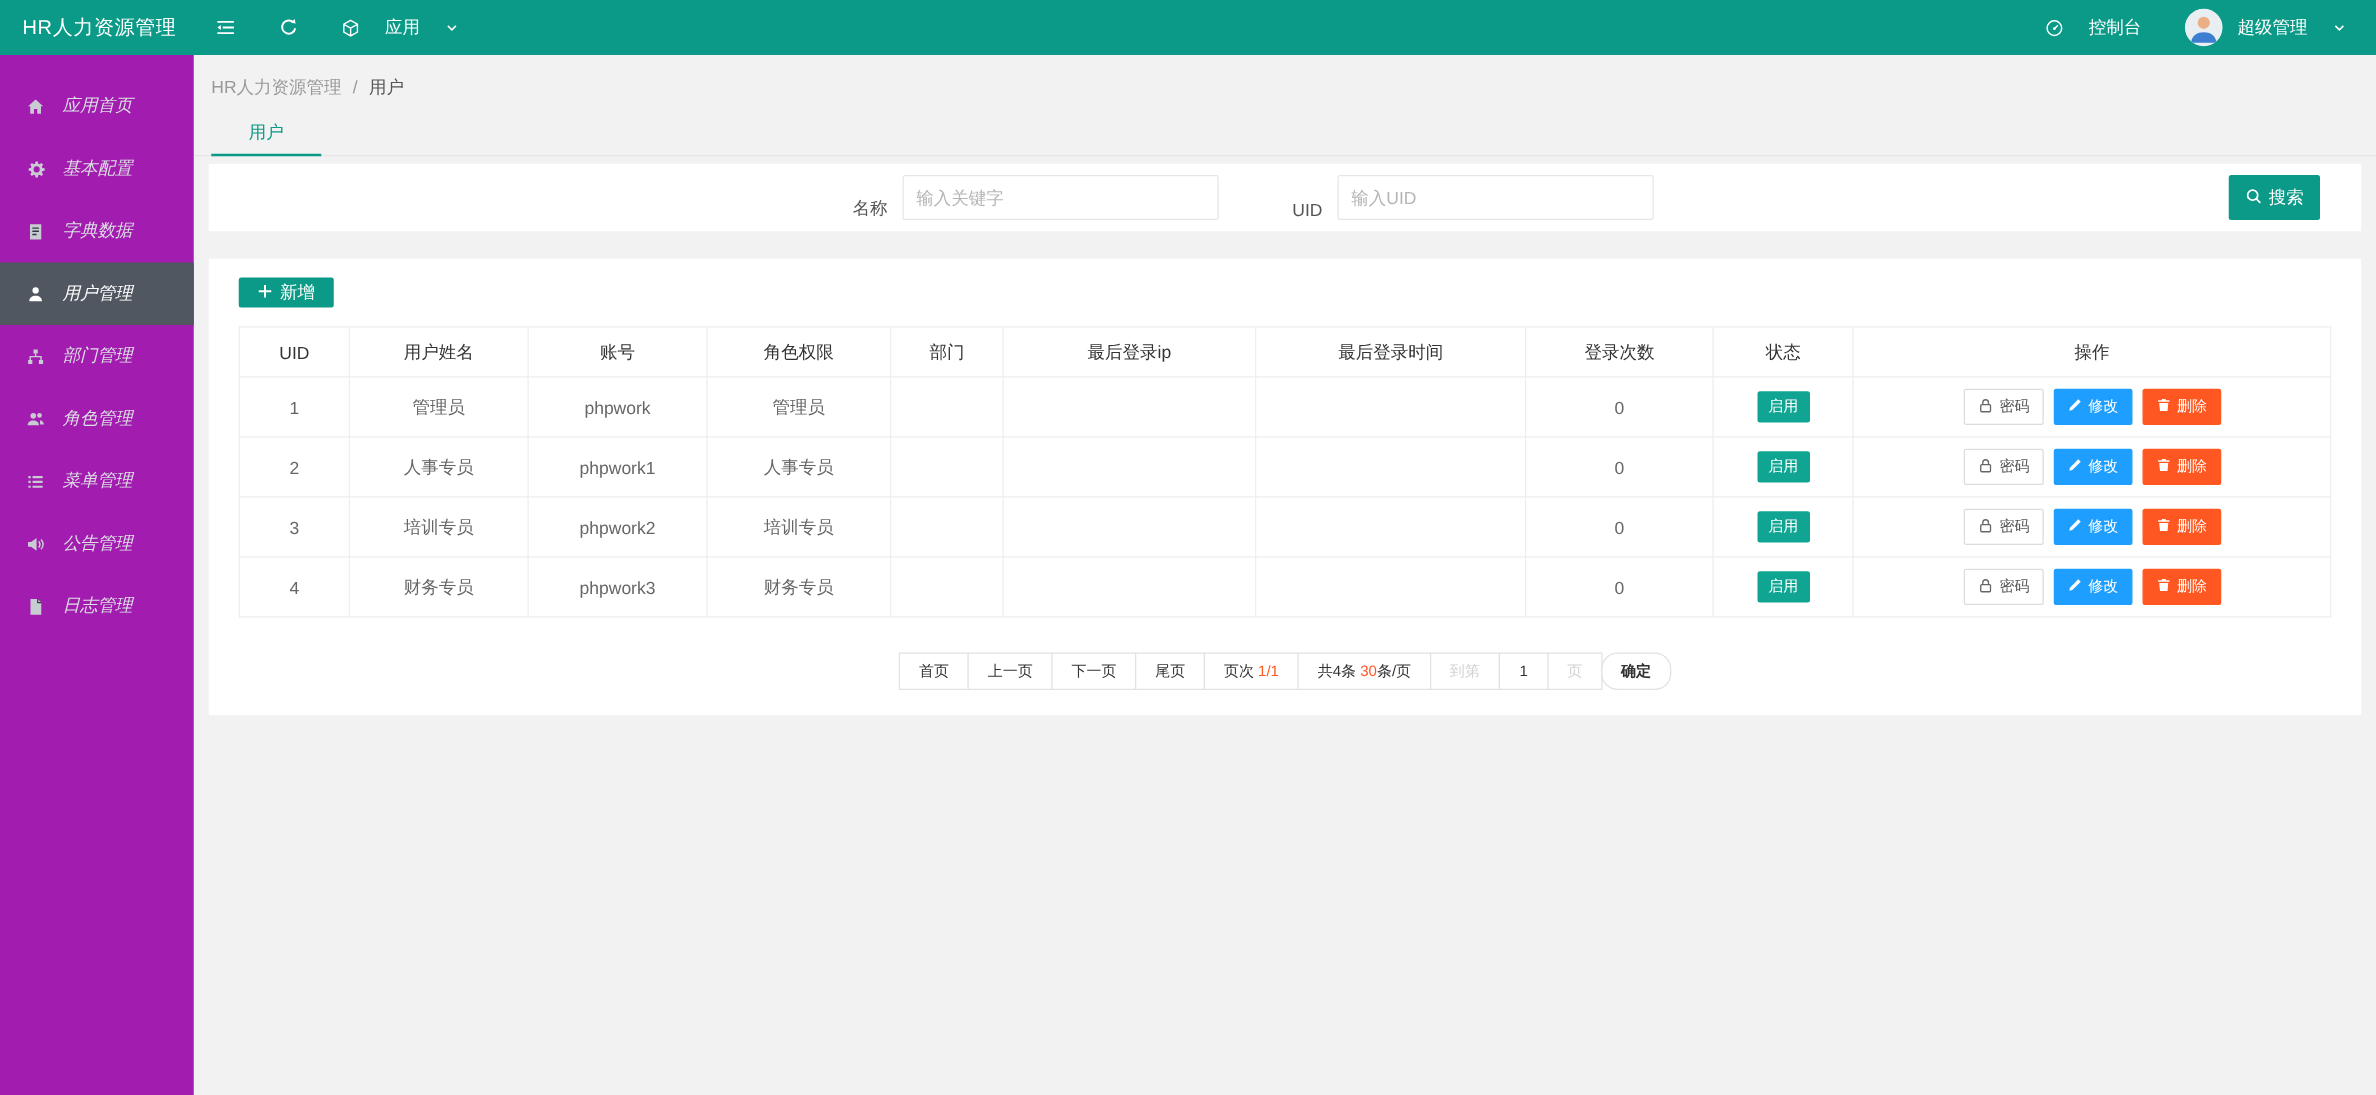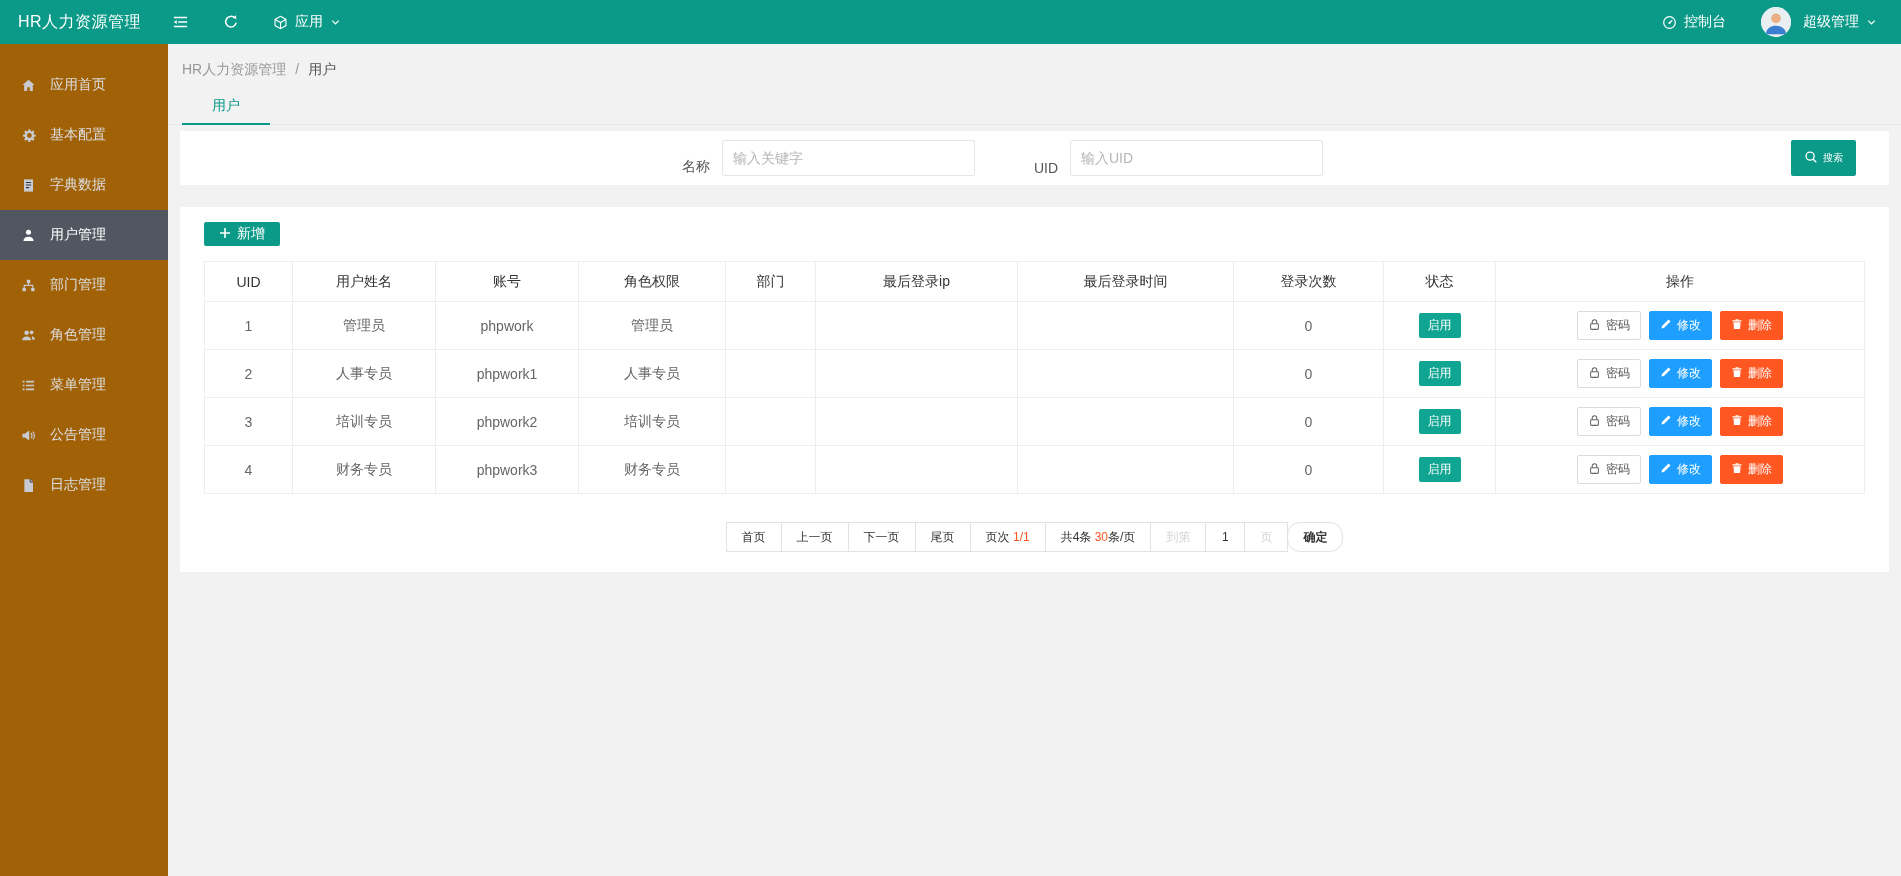--- a/index.html
+++ b/index.html
@@ -2,29 +2,29 @@
 <html><head>
 <meta charset="utf-8">
 <style>
   * { margin:0; padding:0; box-sizing:border-box; }
   html,body { width:1901px; height:876px; overflow:hidden; }
   body { font-family:"Liberation Sans","DejaVu Sans",sans-serif; background:#f2f2f2; font-size:14px; color:#333; }
 
   
   .topbar { height:44px; background:#0a9a87; display:flex; align-items:center; color:#fff; }
   .topbar-title { width:155px; padding-left:18px; font-size:16px; letter-spacing:.5px; flex:none; }
-  .top-item { display:flex; align-items:center; gap:7px; padding:0 17px; height:44px; cursor:pointer; font-size:14px; }
+  .top-item { display:flex; align-items:center; gap:20px; padding:0 17px; height:44px; cursor:pointer; font-size:14px; }
   .top-item svg { display:block; }
   .topbar-right { margin-left:auto; display:flex; align-items:center; padding-right:24px; }
   .avatar { width:30px; height:30px; border-radius:50%; overflow:hidden; margin:0 12px 0 18px; flex:none; background:#e9eef2; }
   .avatar svg { display:block; }
 
   
   .layout { display:flex; height:832px; }
-  .sidebar { width:168px; flex:none; background:#a16207; padding-top:16px; }
+  .sidebar { width:155px; flex:none; background:#a21caf; padding-top:16px;font-style:italic; }
   .side-item { height:50px; display:flex; align-items:center; padding-left:20px; color:#dcdfe4; cursor:pointer; }
   .side-item .side-icon { width:16px; height:16px; margin-right:14px; display:flex; align-items:center; justify-content:center; color:#c8ccd2; }
   .side-item.active { background:#515761; color:#fff; }
   .side-item.active .side-icon { color:#fff; }
   .side-label { font-size:14px; }
 
   .main { flex:1; overflow:hidden; }
 
   
   .breadcrumb { padding:17px 0 9px 14px; font-size:14px; color:#999; }
@@ -34,21 +34,21 @@
   .tab { display:inline-block; padding:9px 30px 8px; font-size:14px; color:#0a9a87; border-bottom:2px solid #0a9a87; margin-bottom:-1px; cursor:pointer; }
 
   
   .card-search { margin:6px 12px 0; background:#fff; height:54px; position:relative; }
   .fgroup { position:absolute; top:50%; transform:translateY(-50%); display:flex; align-items:flex-end; }
   .fgroup label { color:#555; margin-right:12px; font-size:14px; }
   .fgroup input { width:253px; height:36px; border:1px solid #e6e6e6; border-radius:2px; padding:0 10px; font-size:14px; color:#333; outline:none; }
   .fgroup input::placeholder { color:#b5b5b5; }
   .fg-name { right:914px; }
   .fg-uid  { right:566px; }
-  .search-btn { position:absolute; right:33px; top:50%; transform:translateY(-50%); height:36px; padding:0 13px; background:#0a9a87; color:#fff; border:none; border-radius:2px; font-size:10px; display:flex; align-items:center; gap:5px; cursor:pointer; }
+  .search-btn { position:absolute; right:33px; top:50%; transform:translateY(-50%); height:36px; padding:0 13px; background:#0a9a87; color:#fff; border:none; border-radius:2px; font-size:14px; display:flex; align-items:center; gap:5px; cursor:pointer; }
 
   
   .card-table { margin:22px 12px 0; background:#fff; padding:15px 24px 20px; }
   .add-btn { height:24px; padding:0 15px; background:#0a9a87; color:#fff; border:none; border-radius:2px; font-size:14px; display:inline-flex; align-items:center; gap:6px; cursor:pointer; }
 
   table { width:100%; border-collapse:collapse; margin-top:15px; font-size:14px; }
   th, td { border:1px solid #eee; text-align:center; }
   th { height:40px; color:#333; font-weight:normal; background:#fff; }
   td { height:48px; color:#666; }
   .status-badge { display:inline-block; padding:4px 9px; background:#0fa592; color:#fff; font-size:12px; border-radius:2px; cursor:pointer; }

